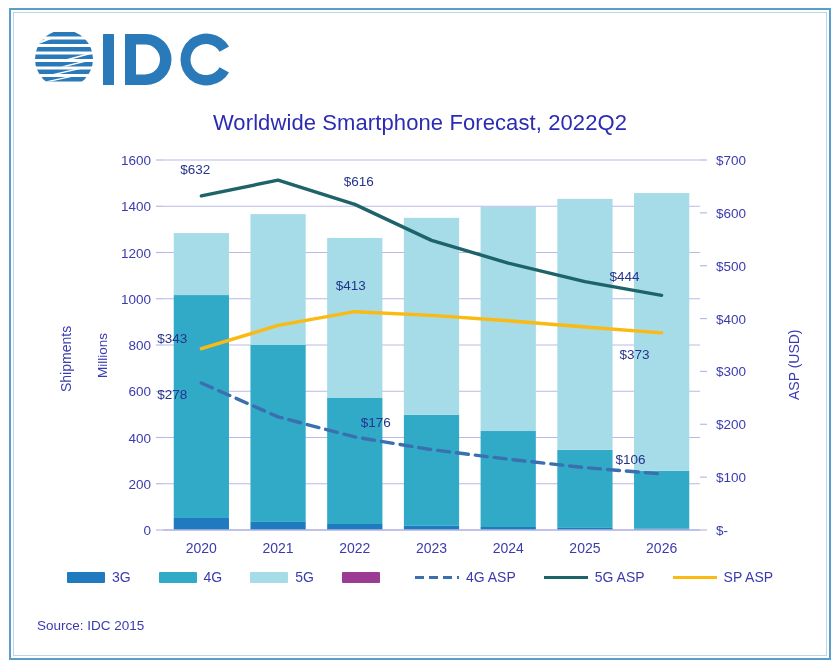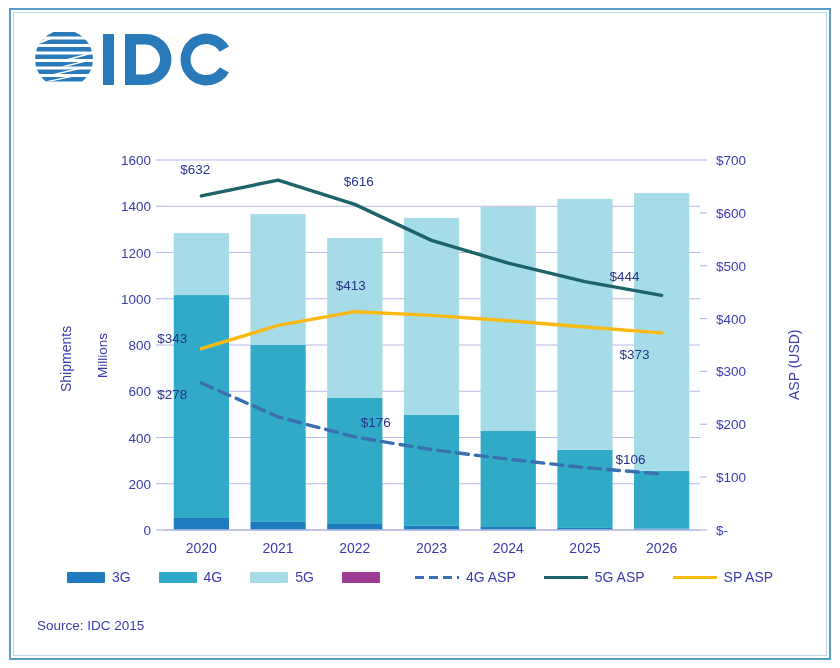--- a/index.html
+++ b/index.html
@@ -148,20 +148,21 @@
         </g>
       </g>
       <g fill="#2a7ab9">
         <rect x="70" y="8" width="11" height="51" rx="0.5"></rect>
         <path d="M92 8 h21 a25.5 25.5 0 0 1 0 51 H92 Z M103 18.5 v30 h9 a15 15 0 0 0 0 -30 Z"></path>
         <path d="M196 20.5 a26 26 0 1 0 0 26 l-9.4 -5.2 a15.6 15.6 0 1 1 0 -15.6 Z"></path>
       </g>
     </svg>
   </div>
 
+  <div id="chart-title">Worldwide Smartphone Forecast, 2022Q2</div>
 
   <div id="plot-wrap">
     <svg id="plot-svg" width="840" height="668" xmlns="http://www.w3.org/2000/svg">
 
       <g id="gridlines" stroke="#b9b9e6" stroke-width="1">
           <line x1="163" x2="700" y1="530" y2="530"></line>
           <line x1="163" x2="700" y1="483.75" y2="483.75"></line>
           <line x1="163" x2="700" y1="437.5" y2="437.5"></line>
           <line x1="163" x2="700" y1="391.25" y2="391.25"></line>
           <line x1="163" x2="700" y1="345" y2="345"></line>

